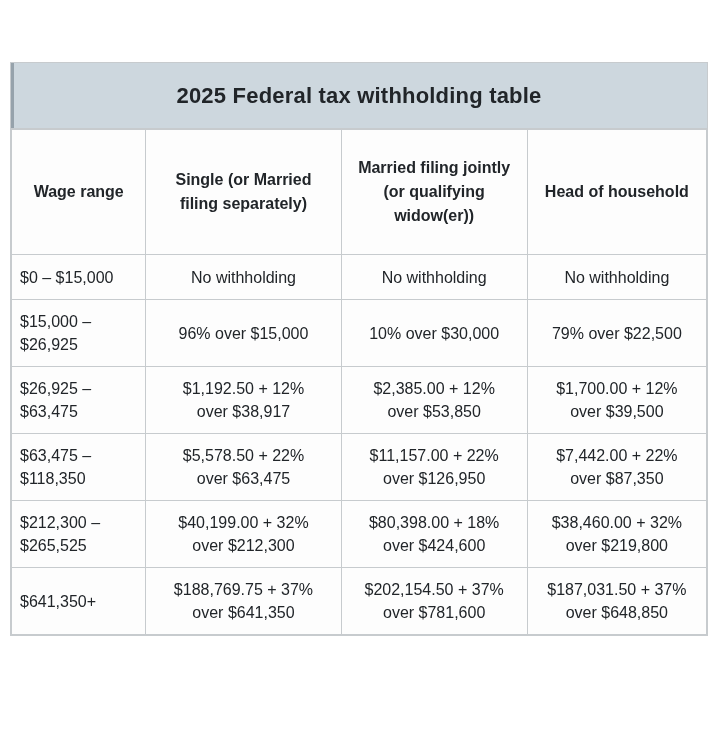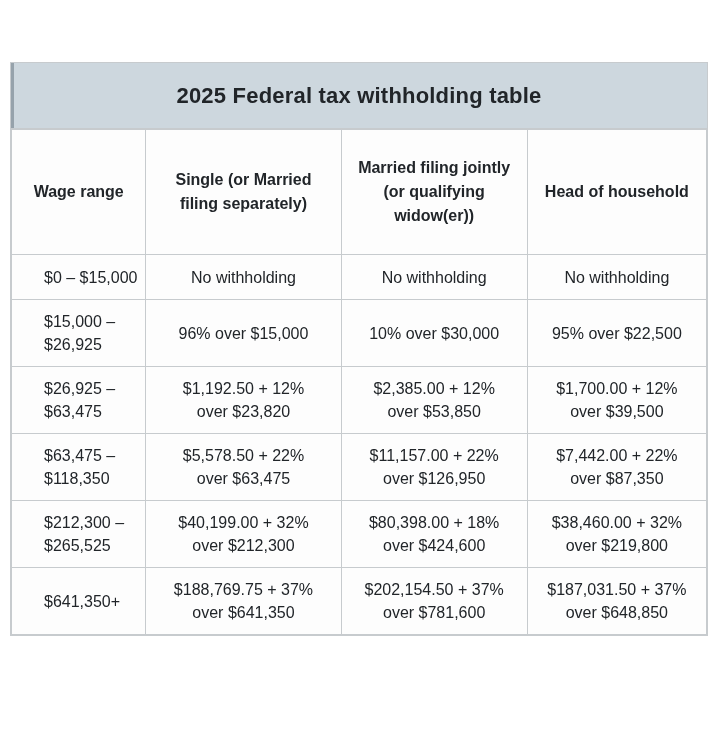--- a/index.html
+++ b/index.html
@@ -61,21 +61,21 @@
     text-align: center;
     height: 125px;
     line-height: 24px;
   }
   .grid td {
     text-align: center;
     font-weight: normal;
   }
   .grid td.wage {
     text-align: left;
-    padding-left: 32px;
+    padding-left: 8px;
   }
   .grid tr.row-first td { height: 45px; }
   .grid tr.row-std td { height: 67px; }
   col.c1 { width: 19.34%; }
   col.c2 { width: 28.08%; }
   col.c3 { width: 26.79%; }
   col.c4 { width: 25.79%; }
 </style>
 </head>
 <body>
@@ -106,27 +106,27 @@
           <td class="wage">$0 – $15,000</td>
           <td>No withholding</td>
           <td>No withholding</td>
           <td>No withholding</td>
         </tr>
         <tr class="row-std">
           <td class="wage">$15,000 –
 $26,925</td>
           <td>96% over $15,000</td>
           <td>10% over $30,000</td>
-          <td>95% over $22,500</td>
+          <td>79% over $22,500</td>
         </tr>
         <tr class="row-std">
           <td class="wage">$26,925 –
 $63,475</td>
           <td>$1,192.50 + 12%
-over $23,820</td>
+over $38,917</td>
           <td>$2,385.00 + 12%
 over $53,850</td>
           <td>$1,700.00 + 12%
 over $39,500</td>
         </tr>
         <tr class="row-std">
           <td class="wage">$63,475 –
 $118,350</td>
           <td>$5,578.50 + 22%
 over $63,475</td>

